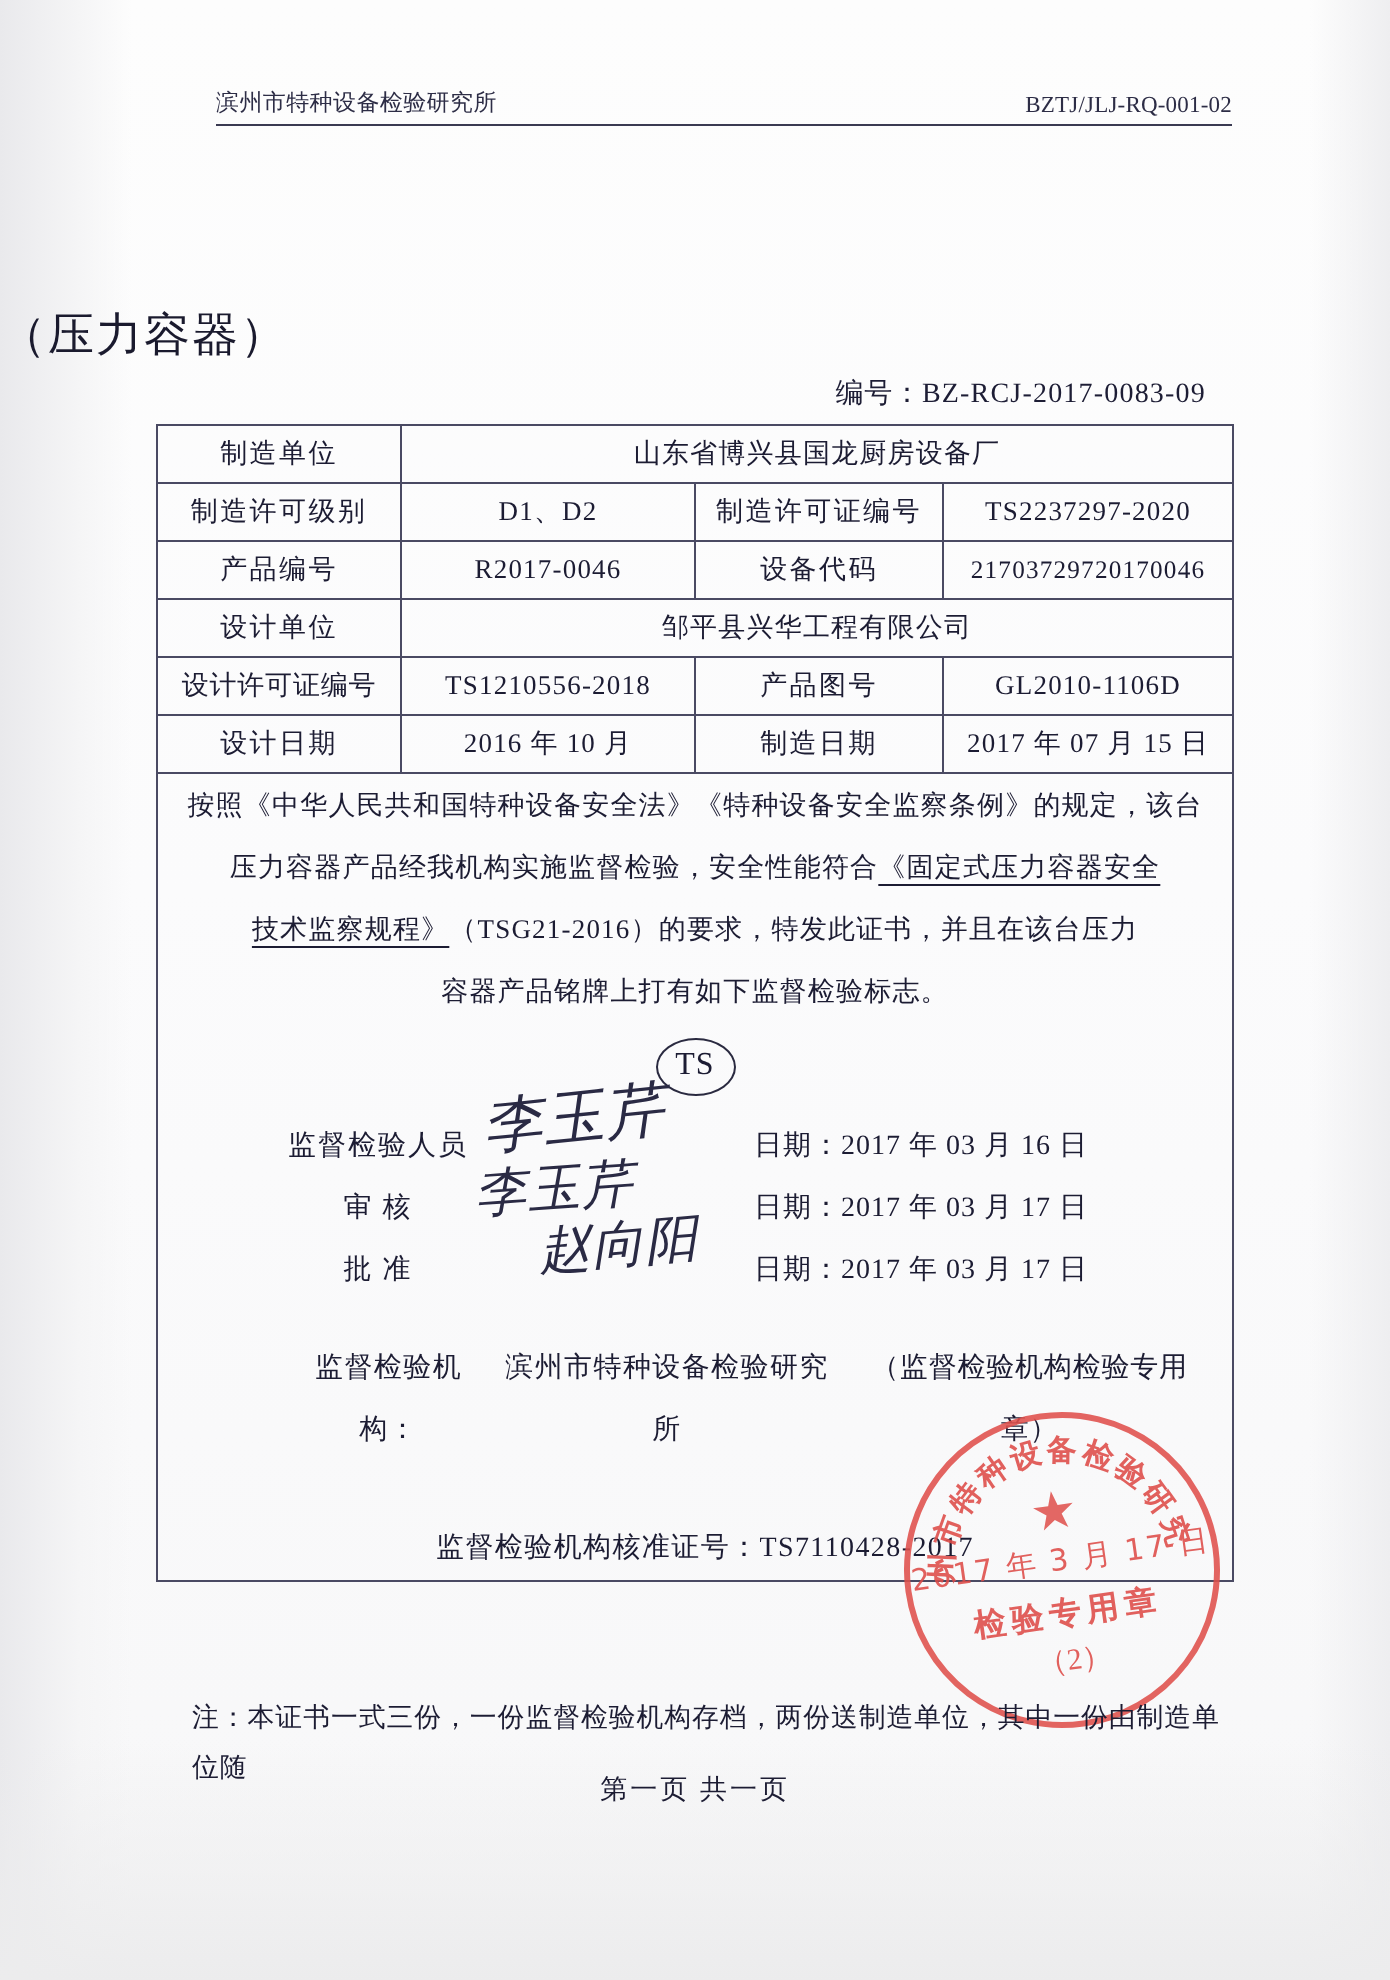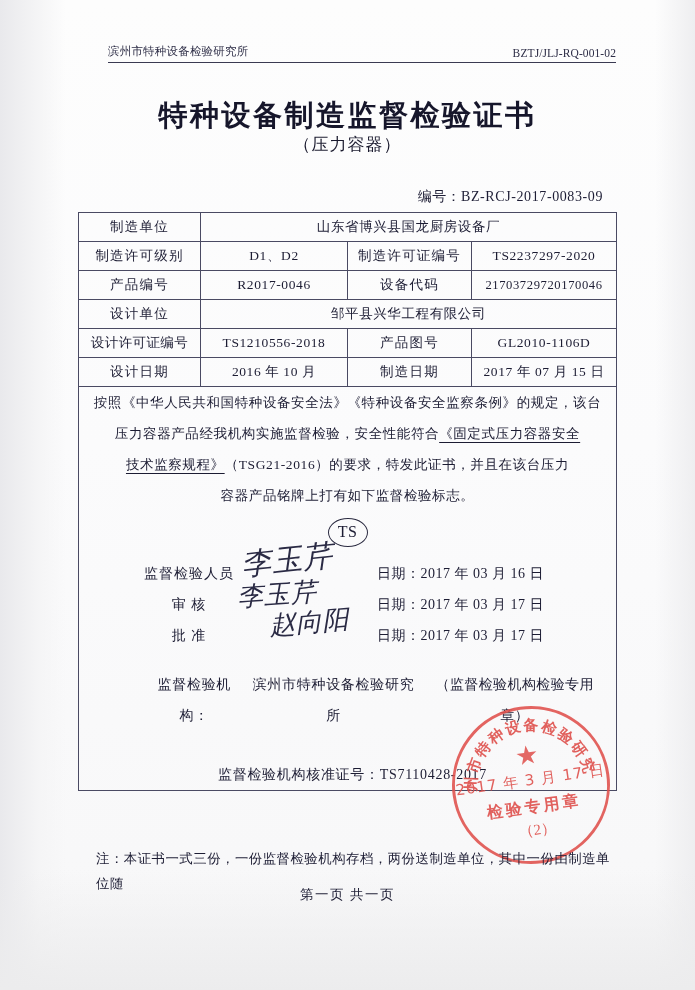--- a/index.html
+++ b/index.html
@@ -69,24 +69,23 @@
     left: 0; right: 0;
     text-align: center;
     font-size: 29px;
     font-weight: bold;
     letter-spacing: 2.5px;
     font-family: "DejaVu Sans", "Liberation Sans", sans-serif;
     color: #16162b;
   }
   .subtitle {
     position: absolute;
-    top: 133px;
-    left: 0; right: 0;
-    text-align: center;
-    font-size: 17px;
+    top: 152px;
+    left: 0; right: 0;
+    font-size: 23px;
     letter-spacing: 1px;
     color: #1a1a2e;
     font-family: "DejaVu Sans", "Liberation Sans", sans-serif;
   }
   .cert-no {
     position: absolute;
     top: 188px;
     right: 92px;
     font-size: 14px;
     letter-spacing: 0.4px;
@@ -285,21 +284,20 @@
   <div class="shade-right"></div>
   <div class="shade-bottom"></div>
 
   <div class="content">
 
     <div class="hdr">
       <span class="left">滨州市特种设备检验研究所</span>
       <span class="right">BZTJ/JLJ-RQ-001-02</span>
     </div>
 
-    <div class="title">特种设备制造监督检验证书</div>
     <div class="subtitle">（压力容器）</div>
 
     <div class="cert-no">
       <span>编号：</span><span class="val">BZ-RCJ-2017-0083-09</span>
     </div>
 
     <table class="tbl">
       <colgroup>
         <col style="width:122px">
         <col style="width:147px">

